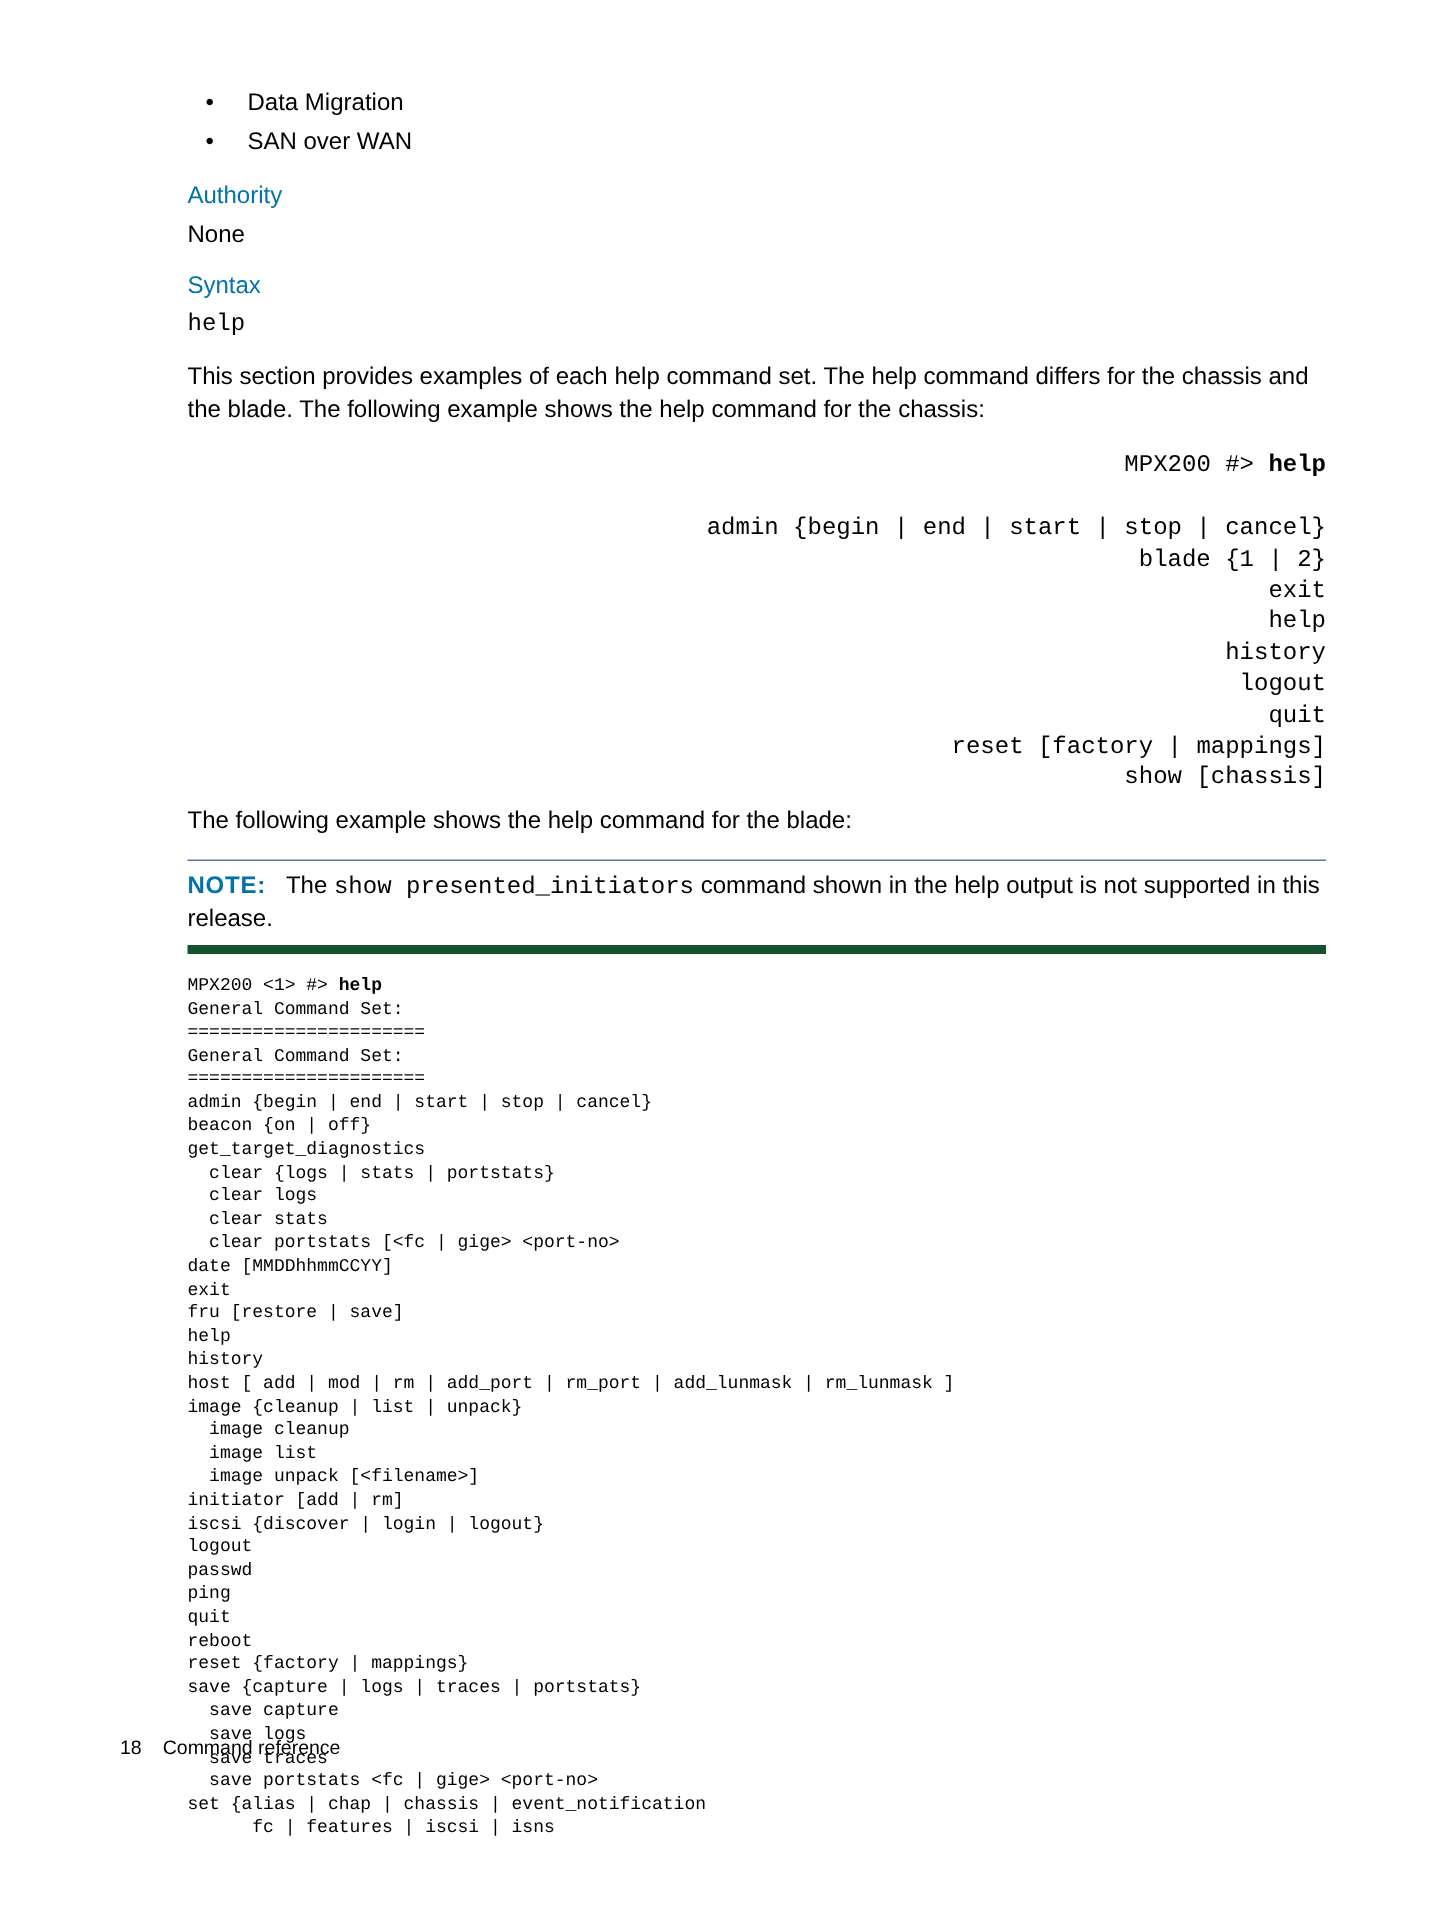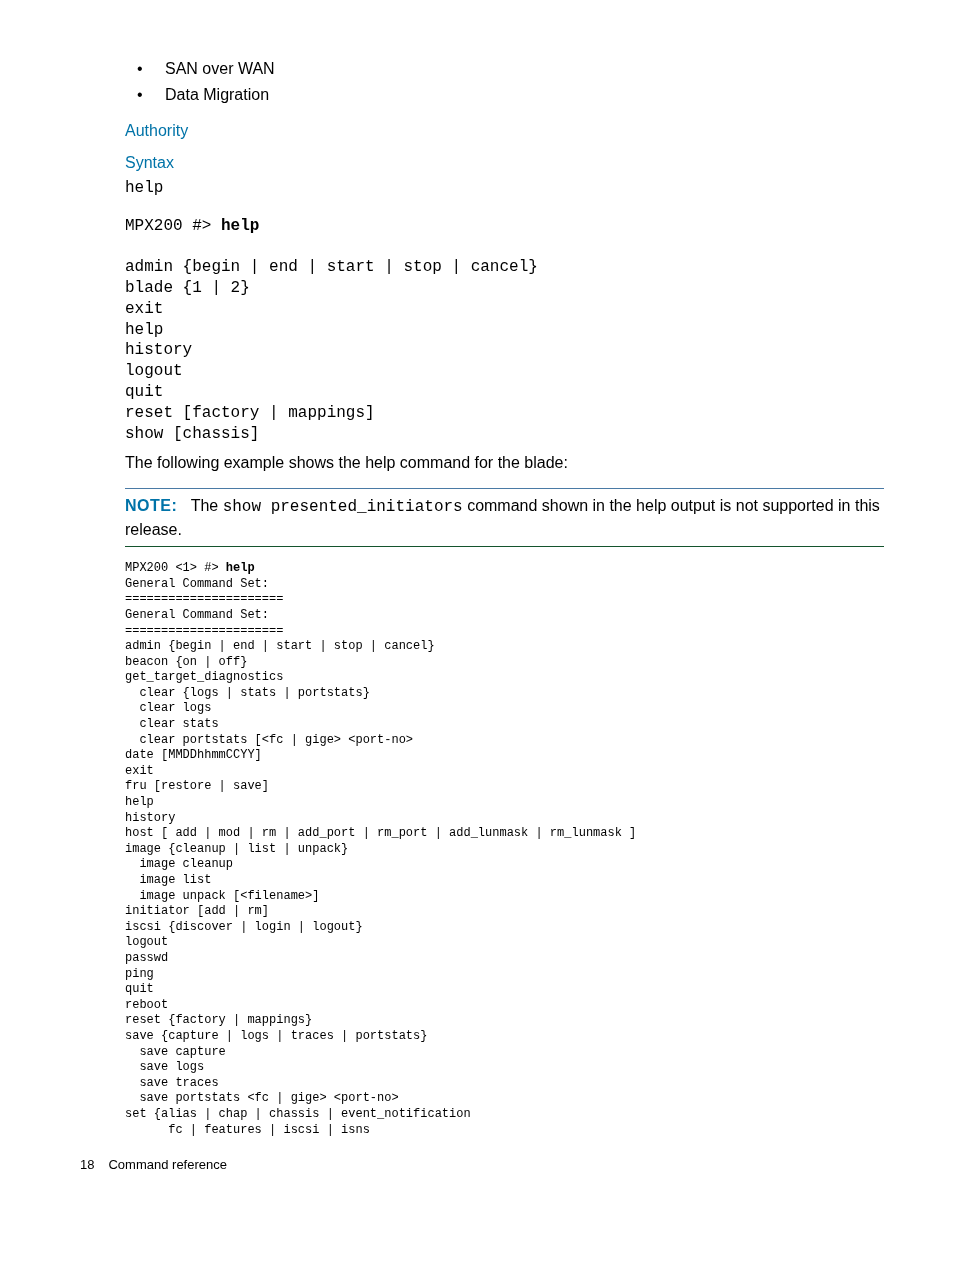--- a/index.html
+++ b/index.html
@@ -47,31 +47,32 @@
     .mono-inline {
       font-family: "Courier New", Courier, monospace;
       font-size: 16px;
     }
     pre.code-large {
       font-family: "Courier New", Courier, monospace;
       font-size: 16px;
       line-height: 1.3;
       margin: 16px 0 8px 0;
       white-space: pre;
+      text-align: right;
     }
     pre.code-small {
       font-family: "Courier New", Courier, monospace;
       font-size: 12px;
       line-height: 1.3;
       margin: 14px 0;
       white-space: pre;
     }
     .note-block {
       border-top: 1px solid #4a7aa5;
-      border-bottom: 1px solid #14532d;
+      border-bottom: 6px solid #14532d;
       padding: 6px 0;
       margin: 12px 0;
       font-size: 16px;
       font-weight: 300;
       line-height: 1.35;
     }
     .note-label {
       color: #0073a8;
       font-weight: 700;
       letter-spacing: 0.5px;
@@ -89,29 +90,31 @@
     .footer .num {
       margin-right: 14px;
     }
   </style>
 </head>
 <body>
 
 <div class="page">
 
   <ul class="bullet">
+    <li>Data Migration</li>
     <li>SAN over WAN</li>
-    <li>Data Migration</li>
   </ul>
 
   <h3 class="section">Authority</h3>
+  <p class="body">None</p>
 
   <h3 class="section">Syntax</h3>
   <p class="body mono-inline">help</p>
 
+  <p class="body">This section provides examples of each help command set. The help command differs for the chassis and the blade. The following example shows the help command for the chassis:</p>
 
   <pre class="code-large"><span>MPX200 #&gt; </span><span class="bold-mono">help</span>
 
 <span>admin {begin | end | start | stop | cancel}
 blade {1 | 2}
 exit
 help
 history
 logout
 quit

